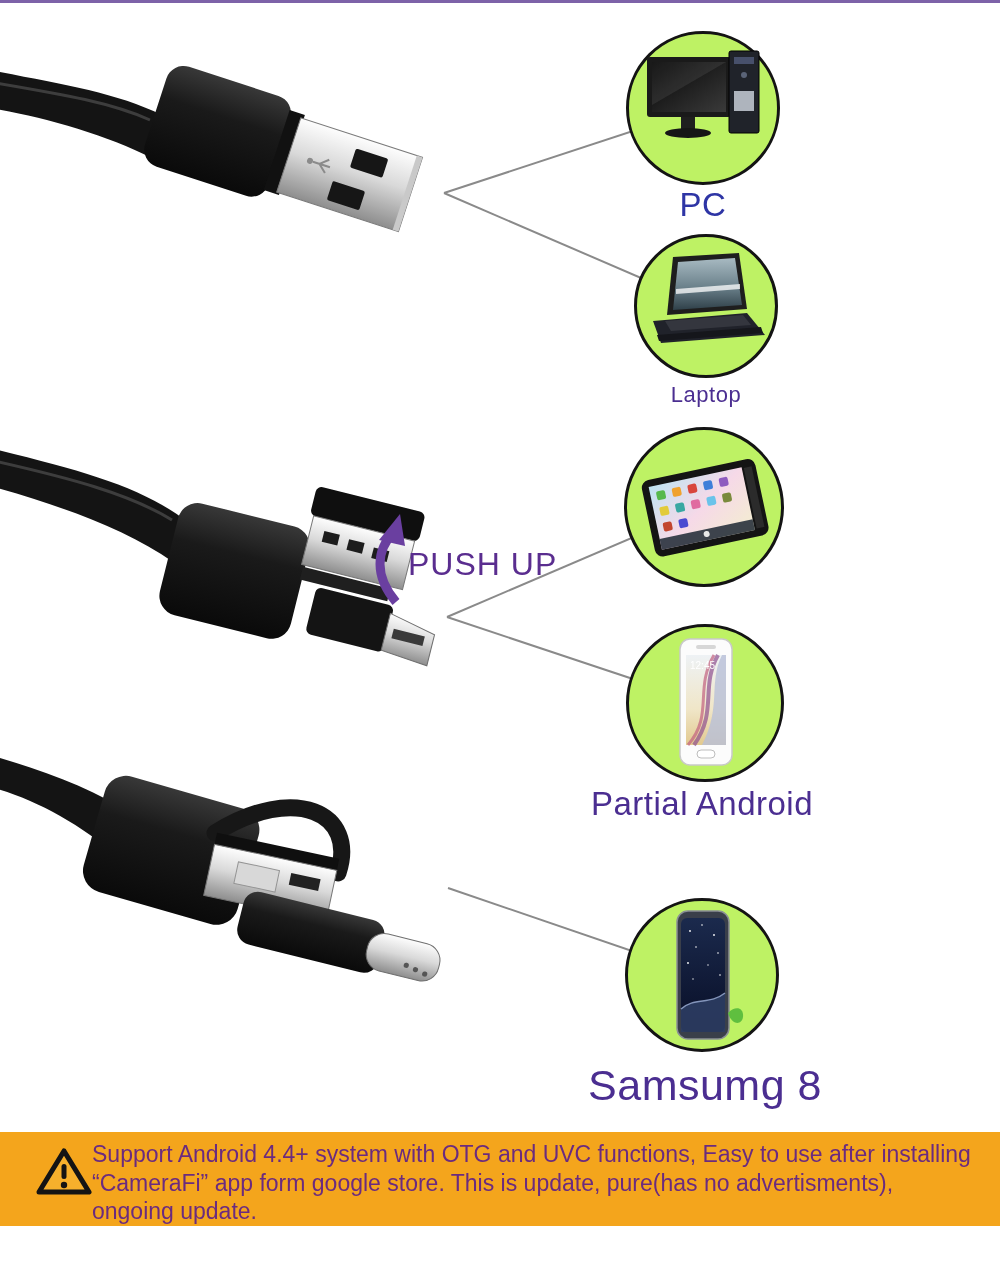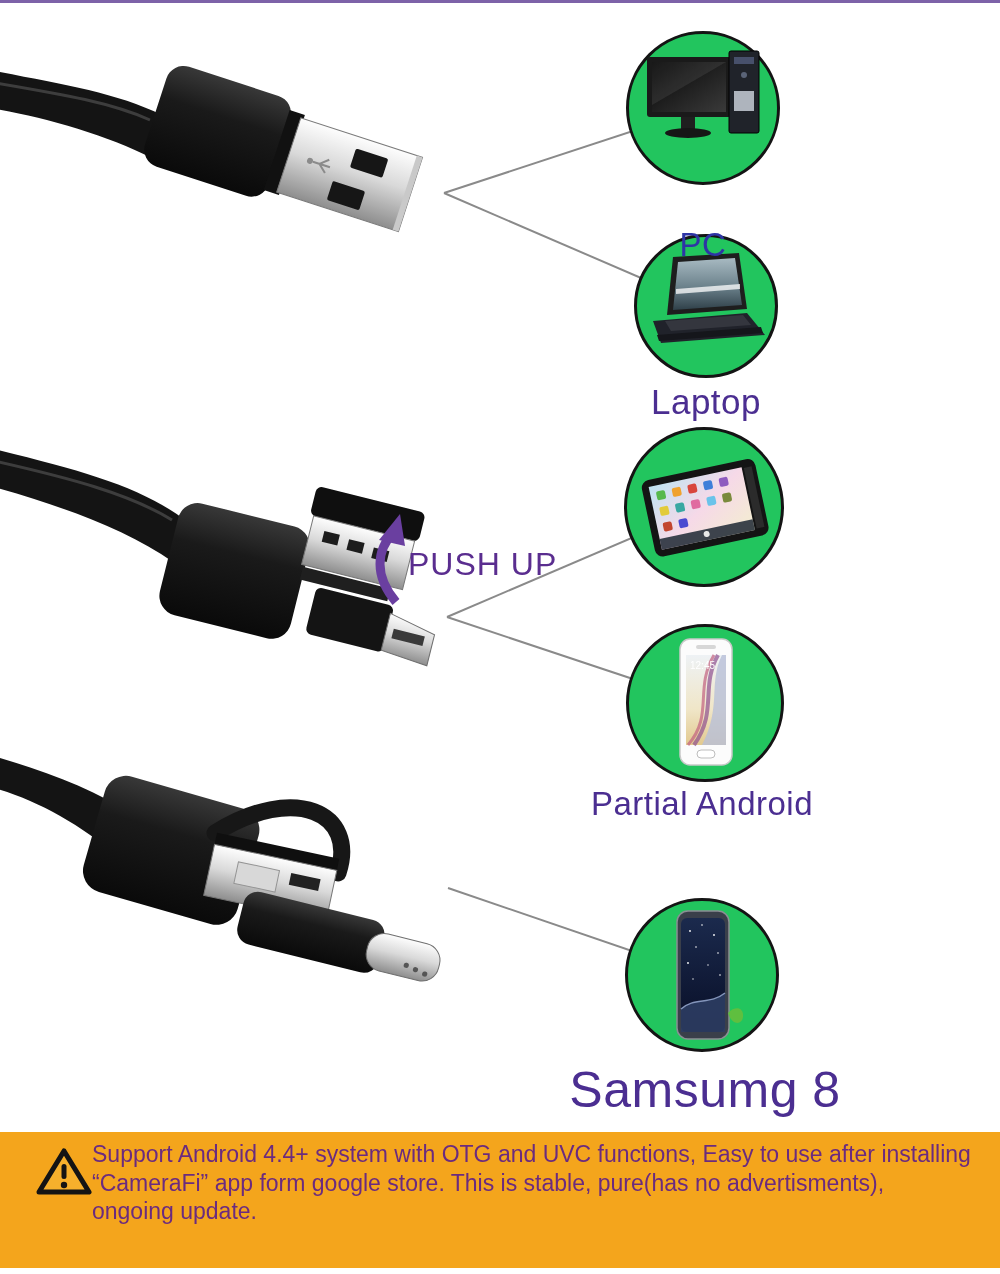--- a/index.html
+++ b/index.html
@@ -1,29 +1,29 @@
 <!DOCTYPE html>
 <html><head>
 <meta charset="utf-8">
 <style>
   html,body{margin:0;padding:0;background:#fff;}
   .canvas{position:relative;width:1000px;height:1274px;background:#ffffff;overflow:hidden;
           font-family:"Liberation Sans", sans-serif;}
   .topstrip{position:absolute;left:0;top:0;width:1000px;height:3px;background:#7d62a8;}
   .abs{position:absolute;}
-  .circle{position:absolute;border:3px solid #141414;border-radius:50%;background:#22c55e;
+  .circle{position:absolute;border:3px solid #141414;border-radius:50%;background:#bef264;
           display:flex;align-items:center;justify-content:center;box-sizing:border-box;}
   .lbl{position:absolute;text-align:center;color:#4b2e91;letter-spacing:0.5px;}
-  .lbl-pc{left:553px;top:186px;width:300px;font-size:33px;color:#2e35a5;margin-top:40px;}
-  .lbl-laptop{left:556px;top:382px;width:300px;font-size:35px;}
+  .lbl-pc{left:553px;top:186px;width:300px;font-size:33px;color:#2e35a5;}
+  .lbl-laptop{left:556px;top:382px;width:300px;font-size:22px;}
   .lbl-pad{left:554px;top:589px;width:300px;font-size:31px;}
   .lbl-partial{left:552px;top:790px;width:300px;font-size:33px;line-height:28px;}
-  .lbl-s8{left:505px;top:1061px;width:400px;font-size:50px;}
+  .lbl-s8{left:505px;top:1061px;width:400px;font-size:43px;}
   .lbl-push{left:408px;top:546px;font-size:32px;color:#5a2d8f;letter-spacing:1px;}
-  .banner{position:absolute;left:0;top:1132px;width:1000px;height:136px;background:#f4a51c;}
+  .banner{position:absolute;left:0;top:1132px;width:1000px;height:94px;background:#f4a51c;}
   .banner-text{position:absolute;left:92px;top:8px;width:895px;color:#6b2b7f;
                font-size:23px;line-height:28.5px;}
   .lines-svg{position:absolute;left:0;top:0;pointer-events:none;}
 </style>
 </head>
 <body>
 
 <div class="canvas">
 
   <svg width="0" height="0" style="position:absolute" aria-hidden="true">
@@ -226,18 +226,18 @@
   <div class="lbl lbl-push">PUSH UP</div>
 
   <div class="banner">
     <svg class="abs" style="left:34px;top:14px" width="60" height="52" viewBox="0 0 60 52">
       <path d="M30,5 L55,46 L5,46 Z" fill="#f6b02c" stroke="#141414" stroke-width="5" stroke-linejoin="round"></path>
       <rect x="27.5" y="18" width="5" height="15" rx="2.5" fill="#141414"></rect>
       <circle cx="30" cy="39" r="3.2" fill="#141414"></circle>
     </svg>
     <div class="banner-text">
       <div>Support Android 4.4+ system with OTG and UVC functions, Easy to use after installing</div>
-      <div>“CameraFi” app form google store. This is stable, pure(has no advertisments),</div>
+      <div>“CameraFi” app form google store. This is update, pure(has no advertisments),</div>
       <div>ongoing update.</div>
     </div>
   </div>
 
 </div>
 
 </body></html>

